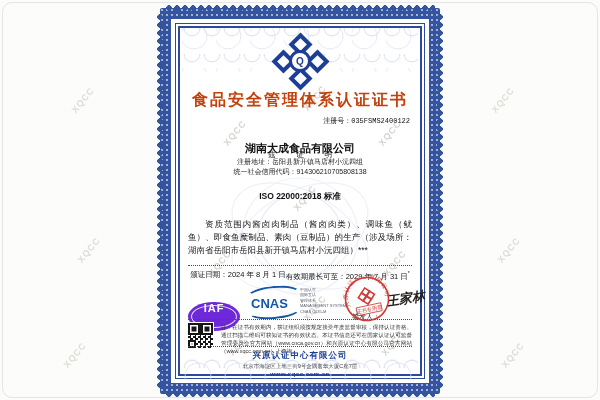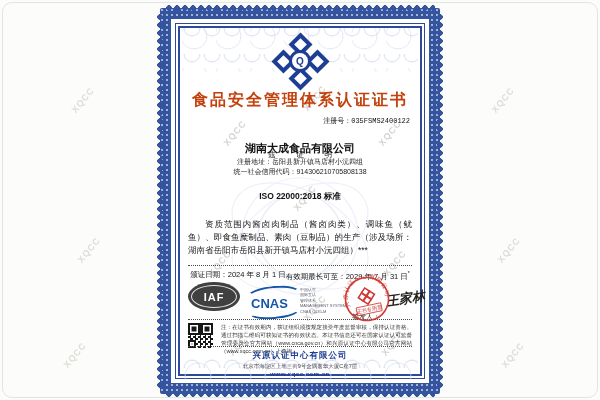--- a/index.html
+++ b/index.html
@@ -76,22 +76,22 @@
   .scope-head { top:168px; text-align:center; font-size:8px; color:#1a1a1a; }
   .scope-text { top:180px; font-size:8.5px; line-height:13px; text-align:justify; text-indent:2em; color:#151515; }
 
   .dotted { position:absolute; left:0; right:0; height:0; border-top:1.5px dotted #4a4a4a; }
   .dotted-1 { top:227px; } .dotted-2 { top:281px; } .dotted-3 { top:308px; }
 
   .dates { top:232px; display:flex; justify-content:center; font-size:7.5px; color:#111; }
   .dates sup { font-size:5px; }
 
   .marks { position:absolute; left:0; right:0; top:244px; height:40px; }
-  .iaf { position:absolute; left:0; top:0; width:52px; height:29px; border-radius:50%;
-         background:#404040; display:flex; align-items:center; justify-content:center; }
+  .iaf { position:absolute; left:0; top:20px; width:52px; height:29px; border-radius:50%;
+         background:#6d28d9; display:flex; justify-content:center; }
   .iaf::before { content:""; position:absolute; inset:3px; border:1px solid rgba(255,255,255,.85); border-radius:50%; }
   .iaf-word { color:#fff; font-weight:bold; font-size:11px; letter-spacing:1px; }
   .cnas { position:absolute; left:60px; top:8px; width:48px; height:26px; }
   .cnas::before { content:""; position:absolute; left:-2px; top:-4px; width:52px; height:16px; border:2px solid #1456a8;
                   border-color:#1456a8 transparent transparent transparent; border-radius:50%; transform:rotate(-5deg); }
   .cnas::after  { content:""; position:absolute; left:-1px; bottom:-3px; width:50px; height:14px; border:2px solid #1456a8;
                   border-color:transparent transparent #1456a8 transparent; border-radius:50%; transform:rotate(-5deg); }
   .cnas-word { position:absolute; left:3px; top:6px; font-size:13px; font-weight:bold; color:#1456a8; }
   .cnas-note { position:absolute; left:112px; top:5px; width:58px; font-size:4px; line-height:5.4px; color:#5a5f6e; }
   .seal { position:absolute; left:156px; top:-6px; width:46px; height:46px; transform:rotate(-12deg); z-index:3; }

